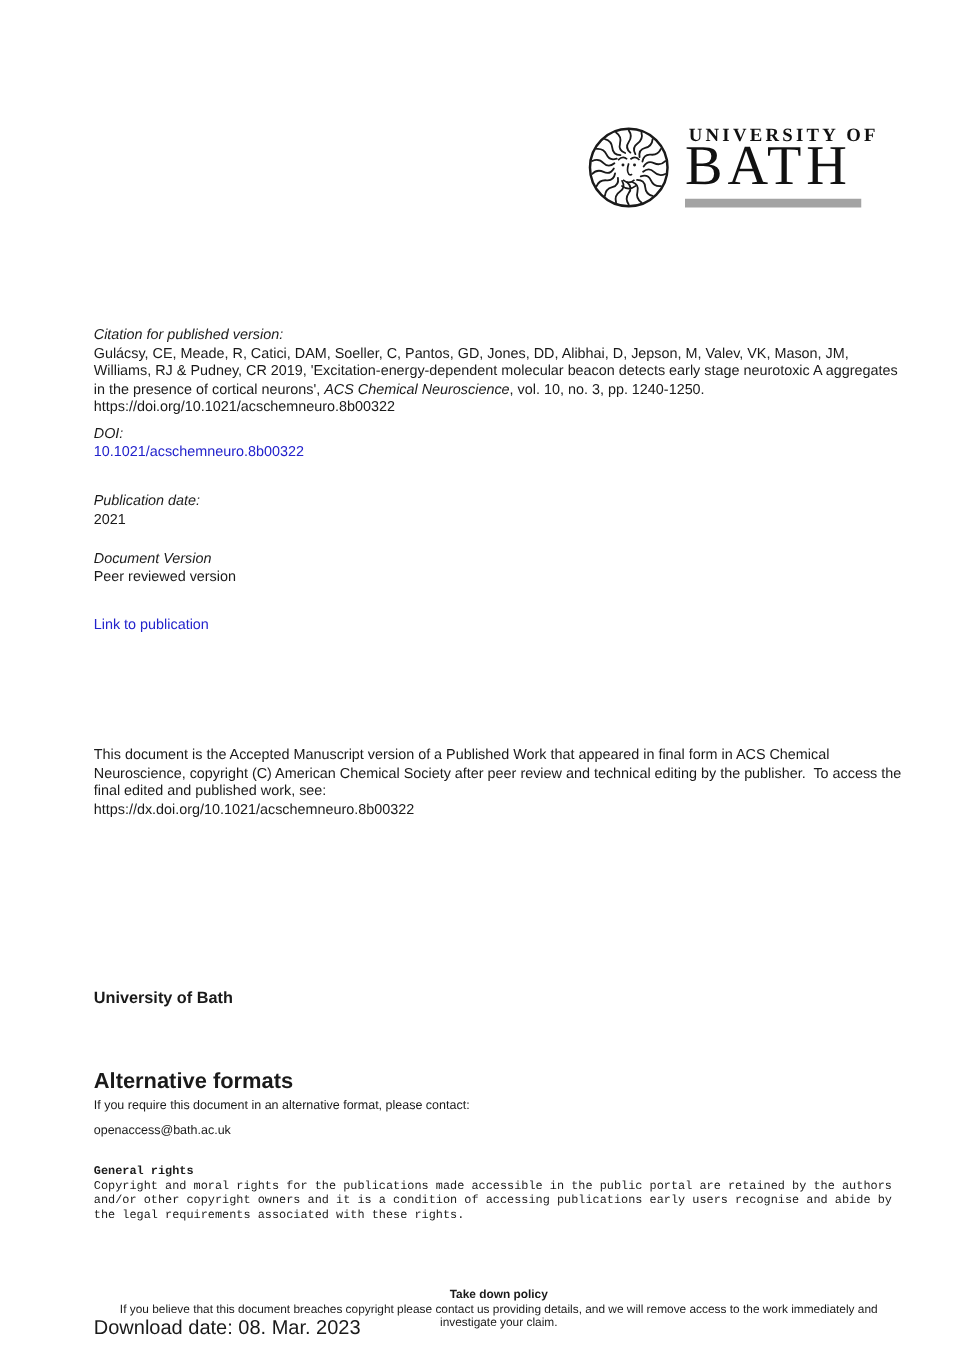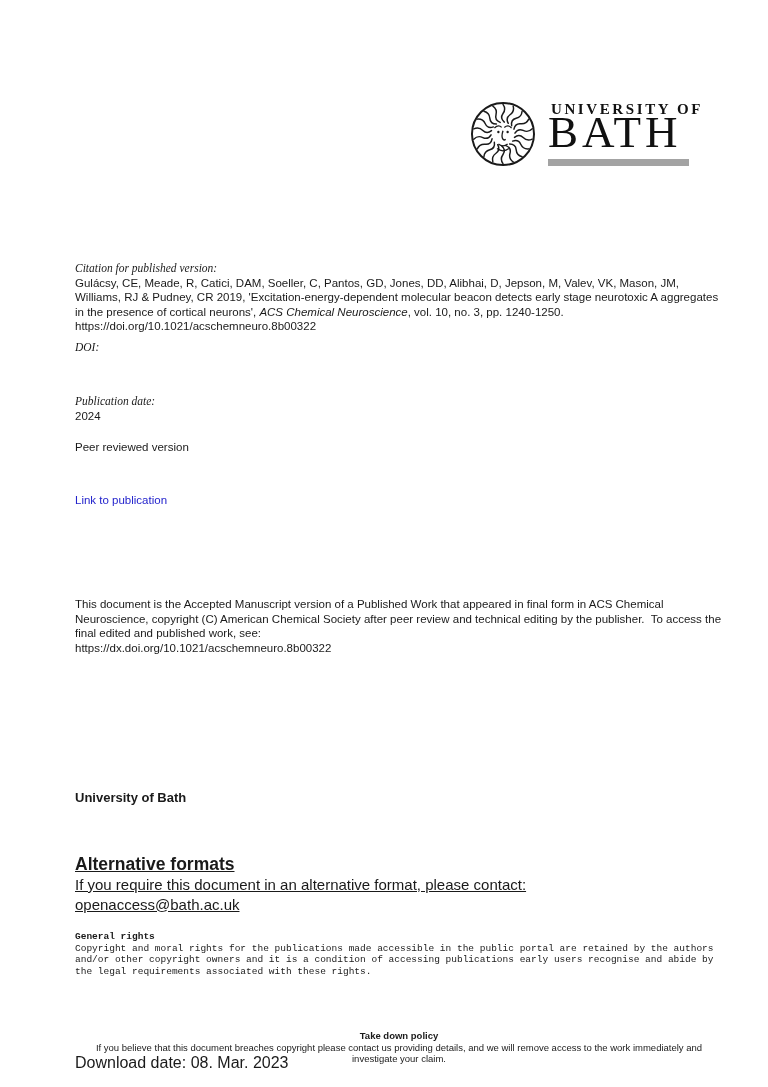--- a/index.html
+++ b/index.html
@@ -18,28 +18,28 @@
   .logo-main-wrap{
     position:absolute;left:548px;top:108px;width:141px;
     border-bottom:7px solid #a3a3a3;padding-bottom:3px;
   }
   .logo-main{
     font-family:"Liberation Serif", serif;font-weight:normal;font-size:45px;
     line-height:48px;letter-spacing:4px;color:#111;white-space:nowrap;
   }
   
   .blk{left:75px;width:648px;font-size:11.5px;line-height:14.6px;}
-  .lbl-italic{font-style:italic;font-family:Liberation Serif, serif;}
+  .lbl-italic{font-style:italic;}
   .link{color:#2323cc;cursor:pointer;}
   .journal-italic{font-style:italic;}
   .prewrap{white-space:pre-wrap;}
   
   .uni-heading{left:75px;font-size:13px;font-weight:bold;line-height:16px;}
   .alt-heading{font-size:17.5px;font-weight:bold;line-height:22px;}
-  .alt-body{font-size:15px;line-height:19.5px;}
+  .alt-body{font-size:10px;line-height:19.5px;}
   
   .fine{left:75px;width:648px;font-size:9.5px;line-height:11.6px;}
   .fine-heading{font-weight:bold;}
   
   .footer-date{left:75px;font-size:16px;line-height:14px;}
 </style>
 </head>
 <body>
 
 <div class="logo-emblem">
@@ -86,43 +86,45 @@
   <div class="logo-main">BATH</div>
 </div>
 
 <div class="abs blk" style="top:261px;">
   <div class="lbl-italic">Citation for published version:</div>
   <div><span>Gulácsy, CE, Meade, R, Catici, DAM, Soeller, C, Pantos, GD, Jones, DD, Alibhai, D, Jepson, M, Valev, VK, Mason, JM, Williams, RJ &amp; Pudney, CR 2019, 'Excitation-energy-dependent molecular beacon detects early stage neurotoxic A aggregates in the presence of cortical neurons', </span><span class="journal-italic">ACS Chemical Neuroscience</span><span>, vol. 10, no. 3, pp. 1240-1250. https://doi.org/10.1021/acschemneuro.8b00322</span></div>
 </div>
 
 <div class="abs blk" style="top:340px;">
   <div class="lbl-italic">DOI:</div>
+  <div class="link">10.1021/acschemneuro.8b00322</div>
 </div>
 
 <div class="abs blk" style="top:394px;">
   <div class="lbl-italic">Publication date:</div>
-  <div>2024</div>
+  <div>2021</div>
 </div>
 
 <div class="abs blk" style="top:440px;">
+  <div class="lbl-italic">Document Version</div>
   <div>Peer reviewed version</div>
 </div>
 
 <div class="abs blk" style="top:493px;">
   <span class="link">Link to publication</span>
 </div>
 
 <div class="abs blk" style="top:597px;">
   <div class="prewrap">This document is the Accepted Manuscript version of a Published Work that appeared in final form in ACS Chemical Neuroscience, copyright (C) American Chemical Society after peer review and technical editing by the publisher.  To access the final edited and published work, see:</div>
   <div>https://dx.doi.org/10.1021/acschemneuro.8b00322</div>
 </div>
 
 <div class="abs uni-heading" style="top:790px;">University of Bath</div>
 
-<div class="abs blk" style="top:853px;text-decoration:underline;">
+<div class="abs blk" style="top:853px;">
   <div class="alt-heading">Alternative formats</div>
   <div class="alt-body">If you require this document in an alternative format, please contact:</div>
   <div class="alt-body">openaccess@bath.ac.uk</div>
 </div>
 
 <div class="abs fine" style="top:931px;font-family:Liberation Mono, monospace;">
   <div class="fine-heading">General rights</div>
   <div>Copyright and moral rights for the publications made accessible in the public portal are retained by the authors and/or other copyright owners and it is a condition of accessing publications early users recognise and abide by the legal requirements associated with these rights.</div>
 </div>
 

